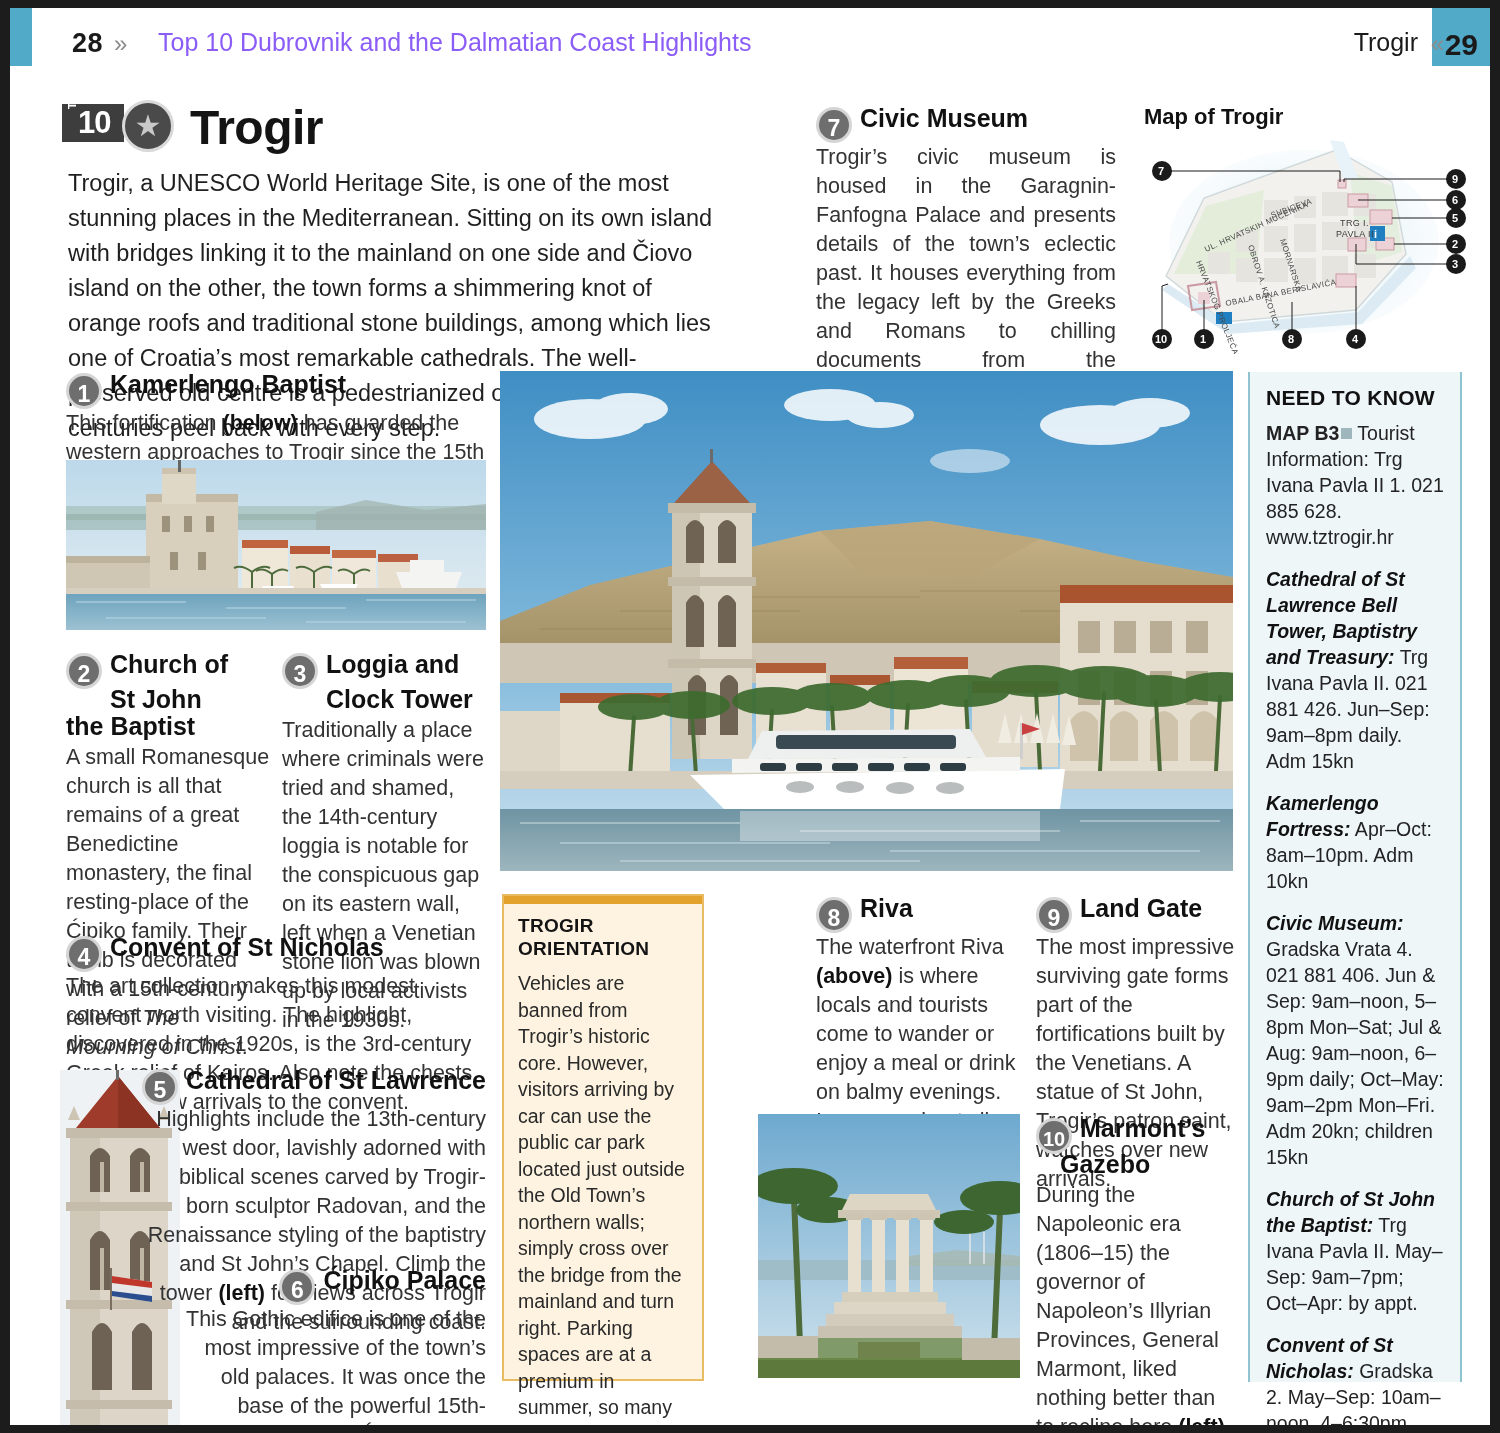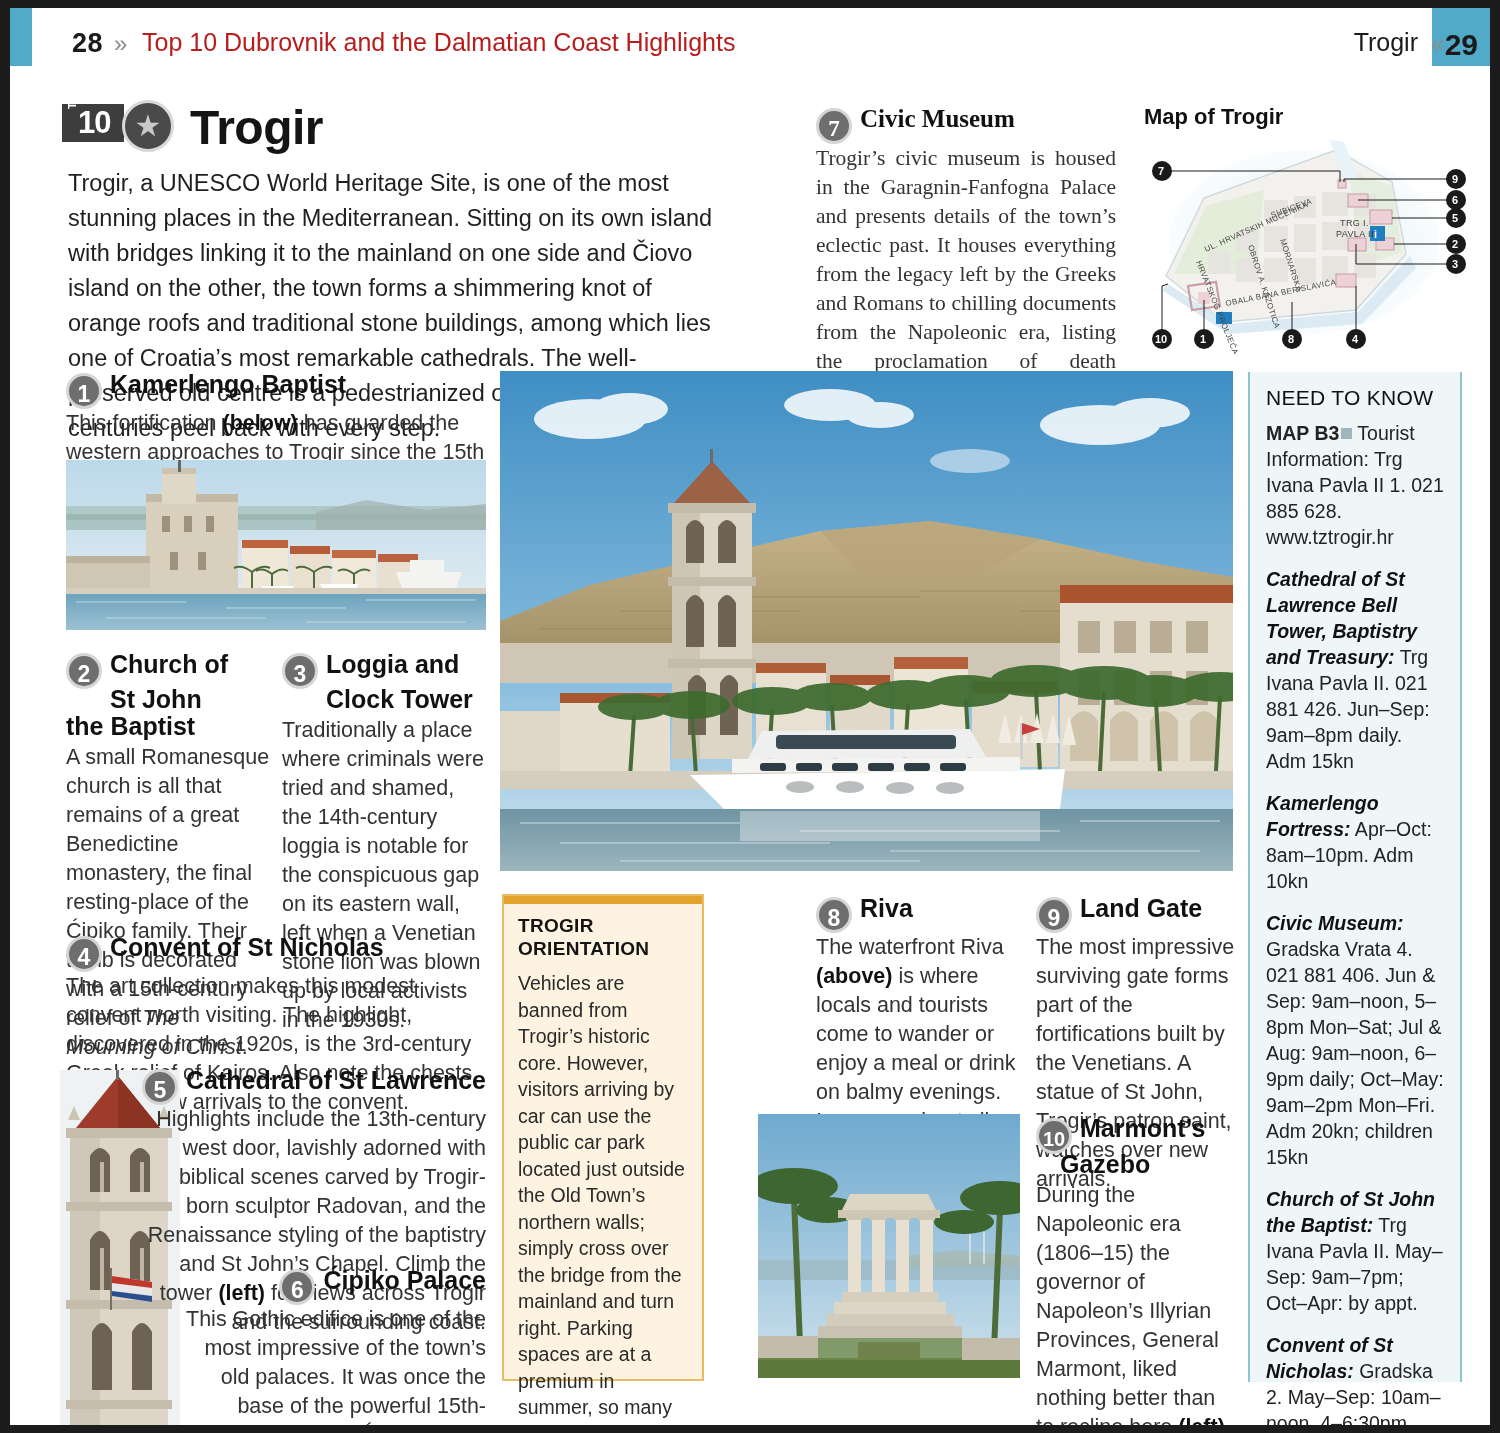--- a/index.html
+++ b/index.html
@@ -25,22 +25,22 @@
     position:absolute;right:0;top:0;width:58px;height:58px;background:#52aac9;
   }
   .folio-left{
     position:absolute;left:62px;top:20px;
     font-size:27px;font-weight:bold;color:#1a1a1a;letter-spacing:.5px;
   }
   .chev-l{
     position:absolute;left:104px;top:22px;font-size:24px;color:#8c8c8c;
   }
   .runhead-title{
-    position:absolute;left:132px;top:20px;
-    font-size:25px;color:#b91c1c;white-space:nowrap;
+    position:absolute;left:148px;top:20px;
+    font-size:25px;color:#8b5cf6;white-space:nowrap;
   }
   .runhead-right{
     position:absolute;right:72px;top:20px;font-size:25px;color:#1a1a1a;
   }
   .chev-r{
     position:absolute;right:46px;top:22px;font-size:24px;color:#8c8c8c;
   }
   .folio-right{
     position:absolute;right:12px;top:20px;
     font-size:30px;font-weight:bold;color:#1a1a1a;
@@ -89,21 +89,21 @@
     font-size:25px;font-weight:bold;color:#111111;
   }
   .body{
     font-size:21.5px;line-height:29px;color:#333333;
   }
   .body b{color:#111111;}
   .body i{font-style:italic;}
 
   
   .item7{position:absolute;left:806px;top:96px;width:300px;}
-  .item7 .txt{text-align:justify;font-family:Liberation Serif, serif;}
+  .item7 .txt{text-align:justify;}
 
   
   .mapwrap{position:absolute;left:1134px;top:96px;width:330px;height:250px;}
   .maptitle{font-size:22px;font-weight:bold;color:#111111;}
   .mapsvg{position:absolute;left:0;top:30px;}
 
   
   .item1{position:absolute;left:56px;top:362px;width:420px;}
   .img-kamerlengo{
     position:absolute;left:56px;top:452px;width:420px;height:170px;overflow:hidden;
@@ -151,21 +151,21 @@
   }
 
   
   .ntk{
     position:absolute;left:1238px;top:364px;width:214px;height:1010px;
     background:#eef6f8;border-left:2px solid #8fc3cf;border-right:2px solid #8fc3cf;
     box-sizing:border-box;
   }
   .ntk .inner{padding:14px 14px 0 16px;}
   .ntk h4{
-    margin:0 0 10px 0;font-size:21px;font-weight:normal;color:#111111;letter-spacing:.3px;
+    margin:0 0 10px 0;font-size:21px;font-weight:bold;color:#111111;letter-spacing:.3px;
   }
   .ntk p{
     margin:0 0 16px 0;font-size:19.5px;line-height:26px;color:#232323;
   }
   .ntk .lead{font-weight:bold;}
   .ntk em{font-style:italic;font-weight:bold;color:#111;text-align:center;}
   .sq{
     display:inline-block;width:11px;height:11px;background:#9fb6bd;
     margin:0 5px 0 2px;vertical-align:1px;
   }

